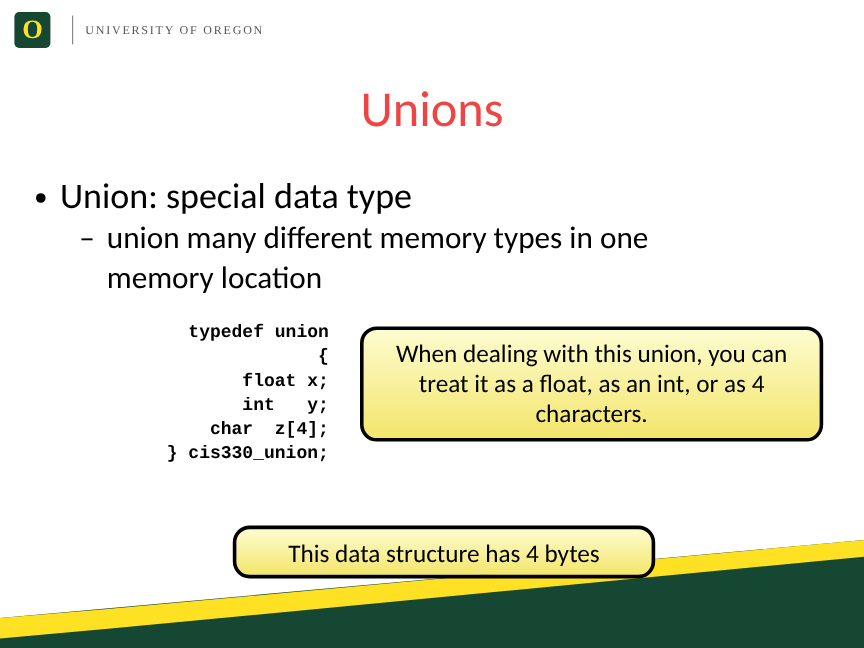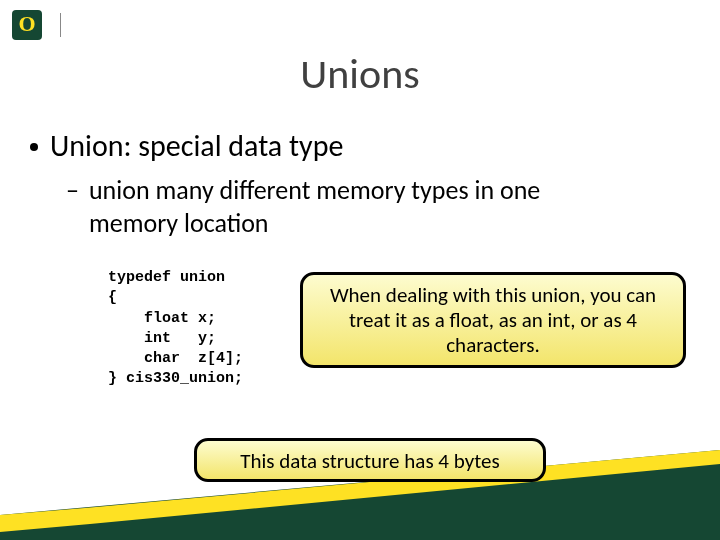--- a/index.html
+++ b/index.html
@@ -45,31 +45,30 @@
   .univ {
     font-size: 10px;
     letter-spacing: 1.5px;
     color: #555;
     font-family: Georgia, serif;
   }
   .title {
     text-align: center;
     font-size: 42px;
     font-weight: 400;
-    margin-top: 6px;
-    color: #404040;
+    margin-top: 24px;
+    color: #ef4444;
   }
   .content {
     padding: 28px 30px 0 30px;
   }
   .bullet1 {
     display: flex;
     font-size: 30px;
     color: #000;
-    margin-bottom: 10px;
   }
   .bullet1 .dot {
     width: 8px;
     height: 8px;
     background: #000;
     border-radius: 50%;
     margin: 16px 12px 0 0;
     flex-shrink: 0;
   }
   .bullet2 {
@@ -79,31 +78,32 @@
     margin-left: 36px;
     line-height: 1.25;
     max-width: 560px;
   }
   .bullet2 .dash {
     margin-right: 10px;
     flex-shrink: 0;
   }
   .codebox {
     position: absolute;
-    left: 104px;
+    left: 88px;
     top: 262px;
     width: 190px;
     background: #fff;
     font-family: Consolas, "Courier New", monospace;
     font-size: 15px;
     line-height: 1.35;
     padding: 6px 4px;
     color: #000;
     font-weight: bold;
     white-space: pre;
+    text-align: right;
   }
   .callout {
     position: absolute;
     background: linear-gradient(#fdfccf, #f3e56b);
     border: 3px solid #000;
     border-radius: 14px;
     text-align: center;
     font-size: 21px;
     color: #000;
     display: flex;
@@ -133,20 +133,21 @@
     overflow: hidden;
   }
   .footer-shape svg { display: block; }
 </style>
 </head>
 <body>
 
 <div class="header">
   <div class="logo"></div>
   <div class="header-divider"></div>
+  <div class="univ">UNIVERSITY OF OREGON</div>
 </div>
 
 <h1 class="title">Unions</h1>
 
 <div class="content">
   <div class="bullet1">
     <span class="dot"></span>
     <span>Union: special data type</span>
   </div>
   <div class="bullet2">

